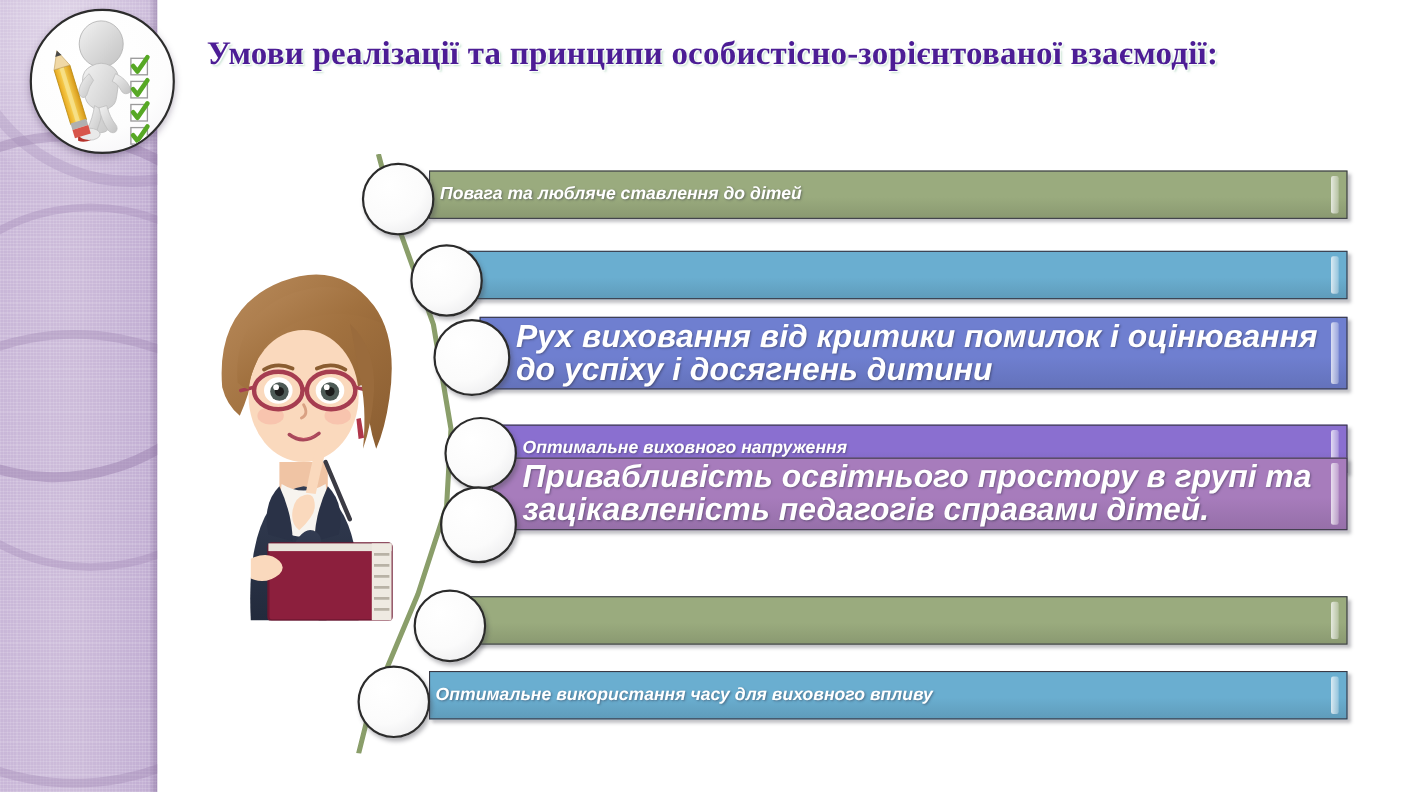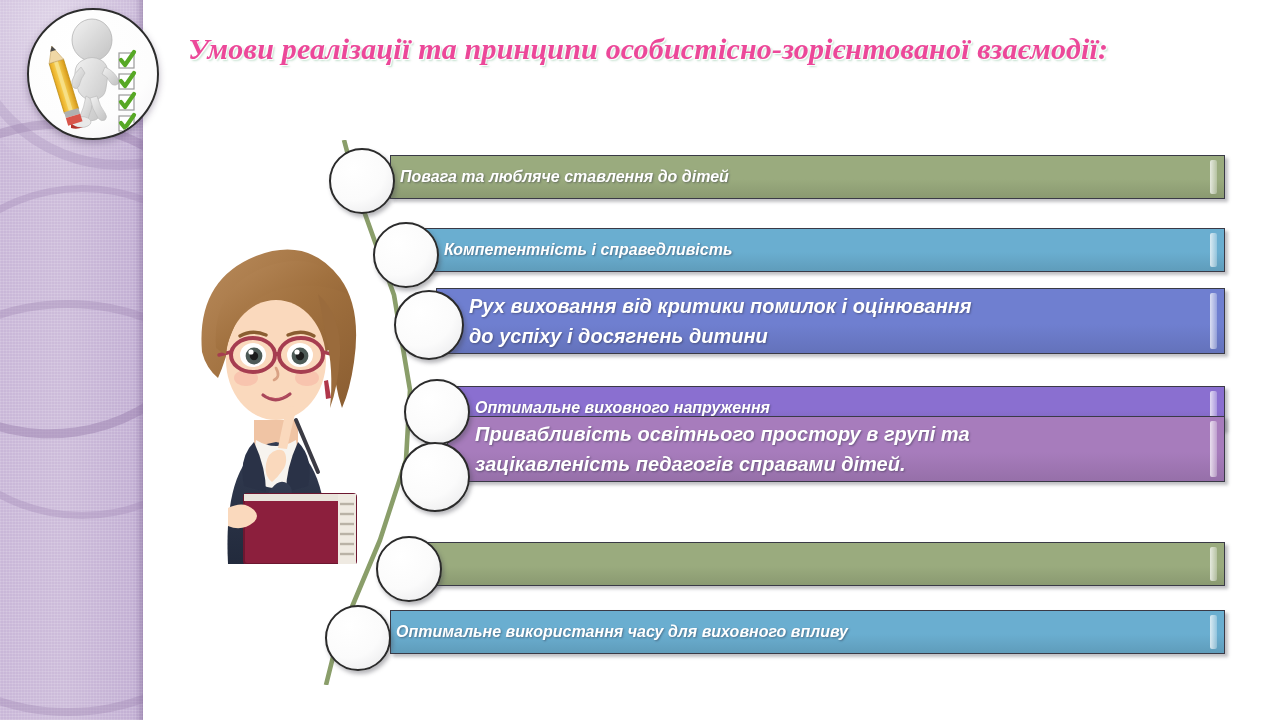--- a/index.html
+++ b/index.html
@@ -45,24 +45,23 @@
     box-shadow:0 3px 7px rgba(60,40,80,.35);
     overflow:hidden;
   }
   .logo svg{display:block;width:128px;height:128px;}
 
   
   .title{
     position:absolute;left:188px;top:30px;width:1010px;
     font-family:"Liberation Serif", serif;
     font-weight:bold;font-size:30px;line-height:38px;
-    color:#ec4899;
+    color:#4c1d95;
     text-shadow:1px 1px 0 rgba(255,255,255,.9), 2px 2px 2px rgba(150,200,170,.55);
     letter-spacing:.2px;
-    font-style:italic;
   }
 
   
   .teacher{position:absolute;left:168px;top:232px;width:235px;height:332px;}
   .teacher svg{display:block;width:235px;height:332px;}
 
   
   .connector{position:absolute;left:300px;top:140px;width:200px;height:545px;z-index:2;}
   .connector svg{display:block;}
 
@@ -82,21 +81,21 @@
     border-radius:2px;
   }
   .bar .txt{
     position:relative;z-index:2;
     color:#ffffff;
     font-style:italic;font-weight:bold;
     font-size:16px;line-height:28px;
     text-shadow:1px 1px 2px rgba(40,40,60,.45);
     white-space:pre-line;
   }
-  .bar.two .txt{font-size:20px;line-height:30px;}
+  .bar.two .txt{font-size:29px;line-height:30px;}
 
   
   .node{
     position:absolute;border-radius:50%;
     background:radial-gradient(circle at 36% 30%, #ffffff 0%, #fbfbfb 55%, #e6e6e8 100%);
     border:2.4px solid #2b2b2b;
     box-shadow:2px 3px 4px rgba(70,70,80,.40);
     z-index:4;
   }
 </style>
@@ -253,21 +252,20 @@
   </div>
 
   <div id="bars-layer">
       <div class="bar" style="left: 390px; top: 155px; width: 835px; background: linear-gradient(rgb(154, 171, 126) 0%, rgb(154, 171, 126) 55%, rgba(0, 0, 0, 0.1) 100%), rgb(154, 171, 126);">
         <div class="hl"></div>
         <div class="txt" style="margin-left: 9px;">Повага та любляче ставлення до дітей</div>
       </div>
       <div class="node" style="left: 329px; top: 148px; width: 62px; height: 62px;"></div>
       <div class="bar" style="left: 425px; top: 228px; width: 800px; background: linear-gradient(rgb(106, 174, 208) 0%, rgb(106, 174, 208) 55%, rgba(0, 0, 0, 0.1) 100%), rgb(106, 174, 208);">
         <div class="hl"></div>
-        <div class="txt" style="margin-left: 18px;">Компетентність і справедливість</div>
       </div>
       <div class="node" style="left: 373px; top: 222px; width: 62px; height: 62px;"></div>
       <div class="bar two" style="left: 436px; top: 288px; width: 789px; background: linear-gradient(rgb(111, 127, 208) 0%, rgb(111, 127, 208) 55%, rgba(0, 0, 0, 0.1) 100%), rgb(111, 127, 208);">
         <div class="hl"></div>
         <div class="txt" style="margin-left: 32px;">Рух виховання від критики помилок і оцінювання
 до успіху і досягнень дитини</div>
       </div>
       <div class="node" style="left: 394px; top: 290px; width: 66px; height: 66px;"></div>
       <div class="bar" style="left: 447px; top: 386px; width: 778px; background: linear-gradient(rgb(138, 111, 208) 0%, rgb(138, 111, 208) 55%, rgba(0, 0, 0, 0.1) 100%), rgb(138, 111, 208);">
         <div class="hl"></div>

